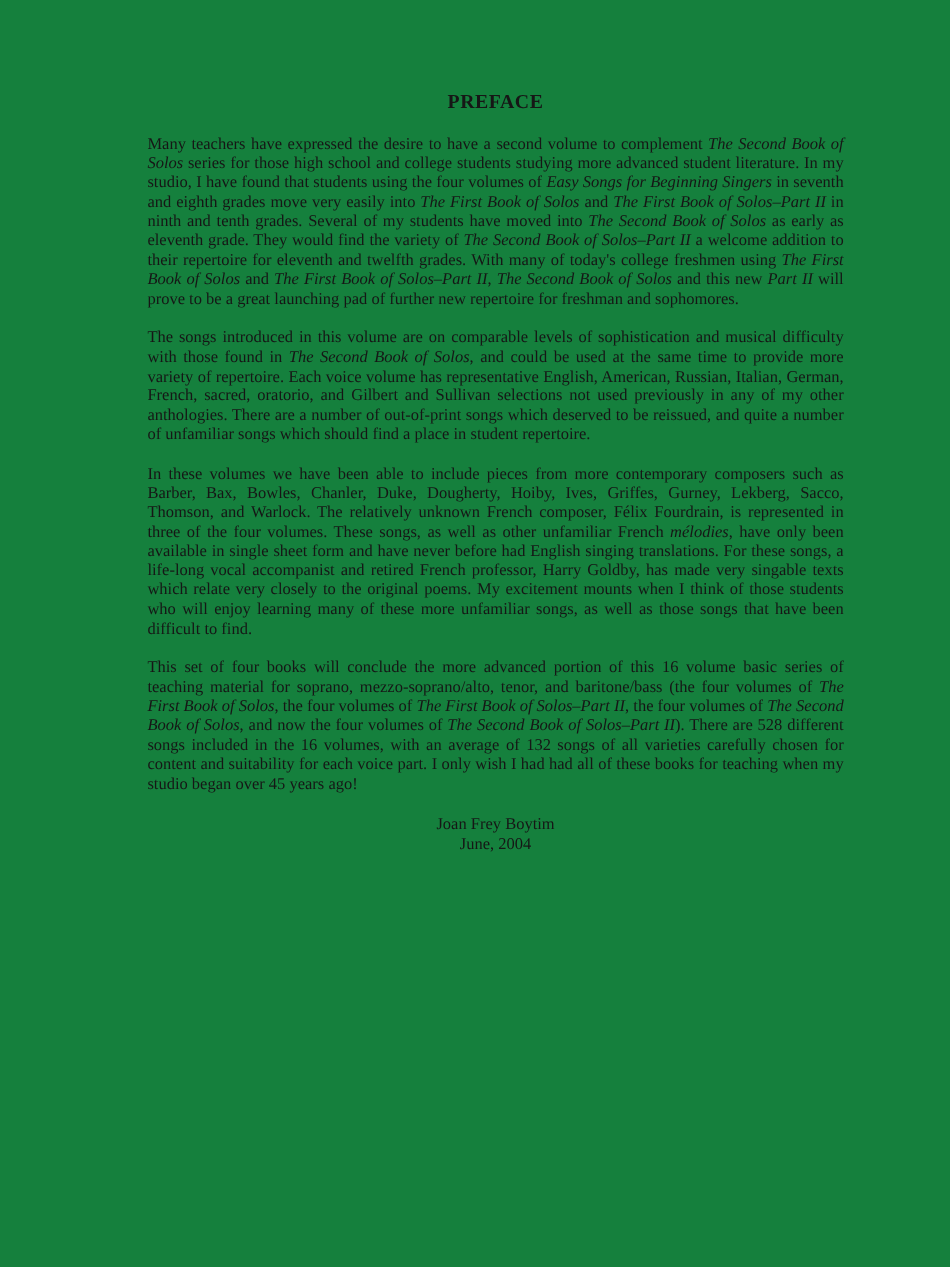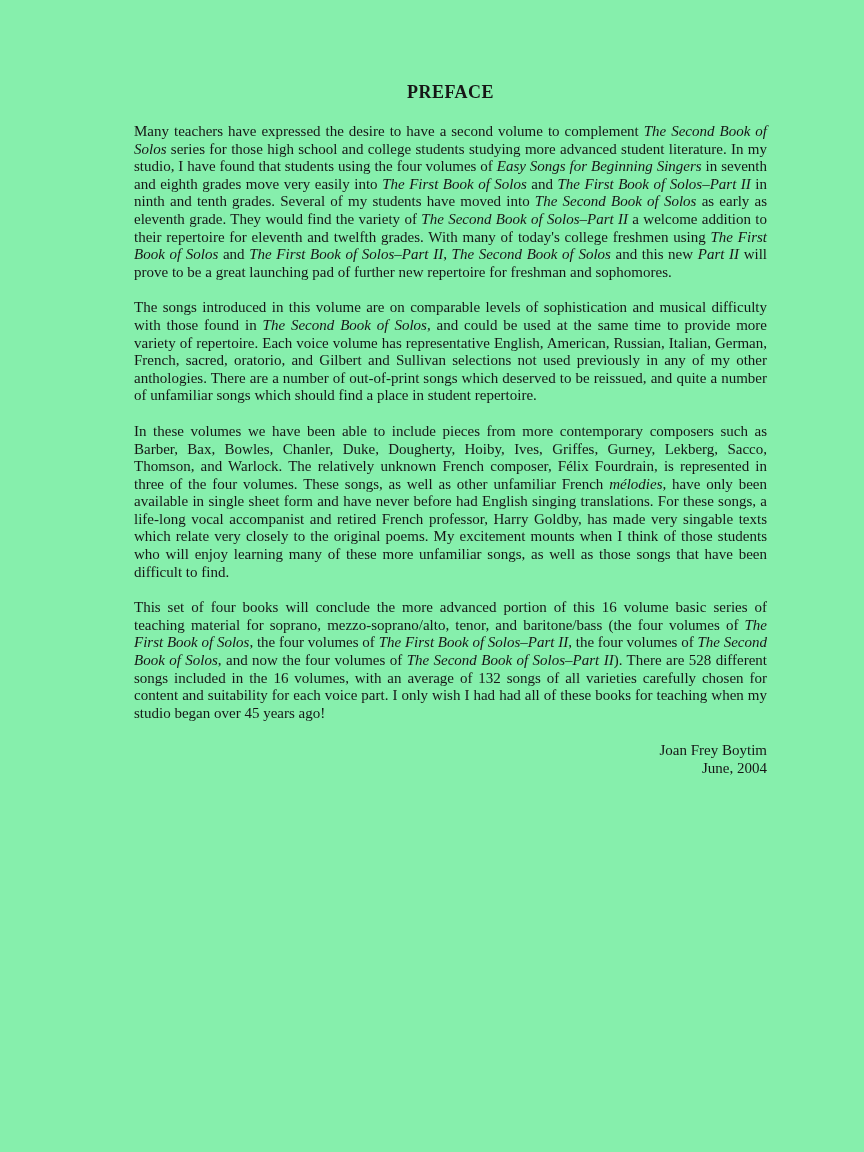--- a/index.html
+++ b/index.html
@@ -4,21 +4,21 @@
 <style>
   html, body {
     margin: 0;
     padding: 0;
     background: #ffffff;
   }
   .page {
     position: relative;
     width: 864px;
     height: 1152px;
-    background: #86efac;
+    background: #15803d;
     font-family: "Liberation Serif", serif;
     color: #161616;
     overflow: hidden;
   }
   .content {
     position: absolute;
     left: 134px;
     top: 82px;
     width: 633px;
   }
@@ -33,21 +33,21 @@
     font-size: 15px;
     line-height: 17.6px;
     text-align: justify;
     margin: 18px 0 13px 0;
   }
   .para .italic {
     font-style: italic;
   }
   .signature {
     margin-top: 20px;
-    text-align: right;
+    text-align: center;
     font-size: 15px;
     line-height: 17.6px;
   }
 </style>
 </head>
 <body>
 
 <div class="page">
   <div class="content">
     <h1 class="page-title">PREFACE</h1>

